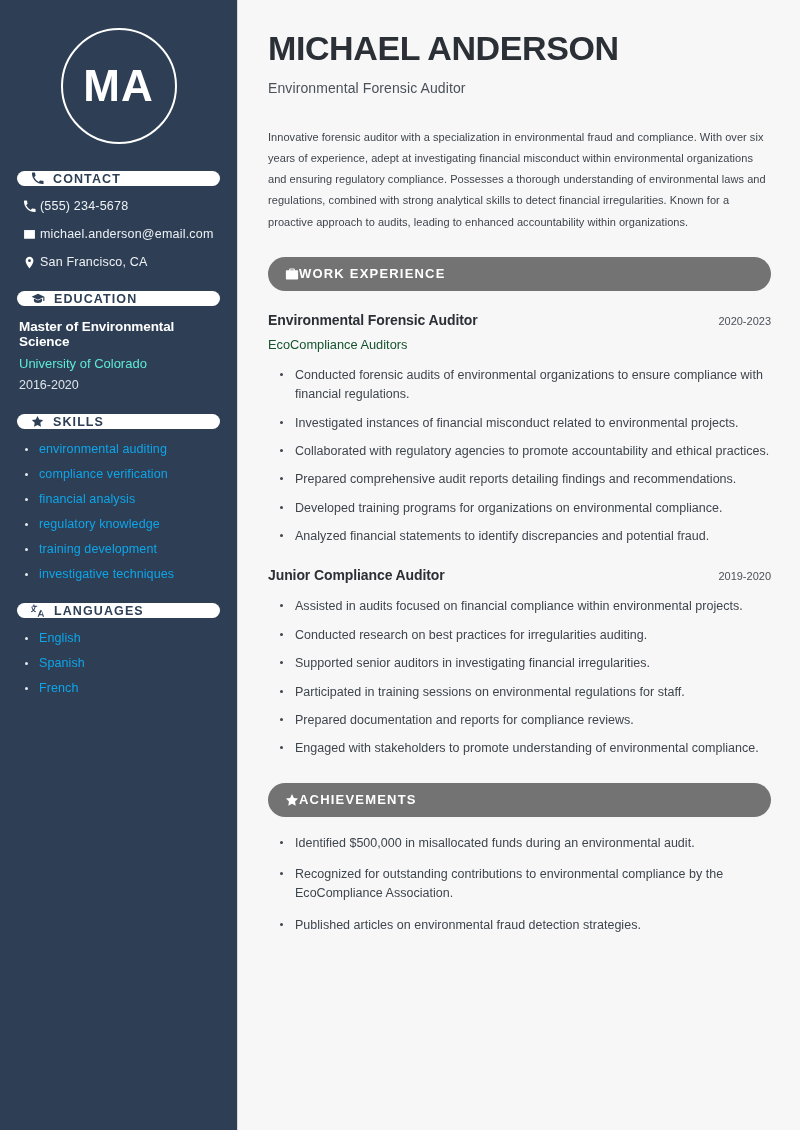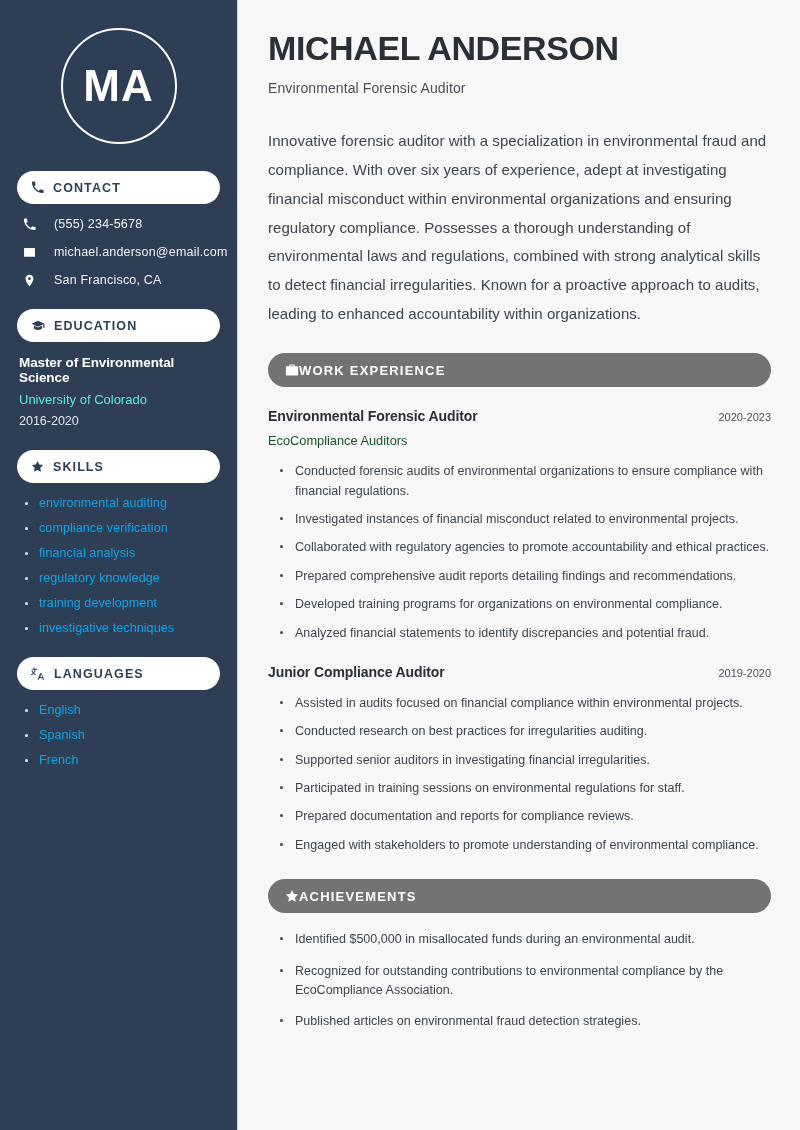--- a/index.html
+++ b/index.html
@@ -28,36 +28,36 @@
     border:2px solid #ffffff;
     display:flex; align-items:center; justify-content:center;
   }
   .monogram span {
     font-size:44px; font-weight:700; letter-spacing:1px; color:#ffffff; line-height:1;
   }
 
   .pill {
     background:#ffffff;
     border-radius:999px;
-    height:33px;
+    height:15px;
     display:flex; align-items:center;
     padding:0 14px;
     gap:9px;
   }
   .pill .pill-label {
     font-size:12.5px; font-weight:700; letter-spacing:1.1px; color:#2e3f55;
   }
   .pill .ic { display:flex; align-items:center; }
   .pill .ic svg { display:block; fill:#2e3f55; }
 
   .side-section { margin-top:22px; }
   .side-section.contact { margin-top:27px; }
 
   .contact-list { margin-top:13px; display:flex; flex-direction:column; gap:14px; }
-  .contact-row { display:flex; align-items:center; gap:18px; padding-left:6px; }
+  .contact-row { display:flex; align-items:center; gap:4px; padding-left:6px; }
   .contact-row .ic svg { display:block; fill:#ffffff; }
   .contact-row .txt { font-size:12.5px; color:#eef1f4; letter-spacing:.2px; }
 
   .edu-block { margin-top:13px; padding-left:2px; }
   .edu-degree { font-size:13.5px; font-weight:700; color:#ffffff; letter-spacing:-.1px; }
   .edu-school { font-size:13px; color:#5eead4; margin-top:7px; }
   .edu-dates  { font-size:12.5px; color:#dfe4ea; margin-top:7px; }
 
   ul.side-list { list-style:none; margin-top:13px; padding-left:8px; }
   ul.side-list li {
@@ -70,21 +70,21 @@
   }
 
   
   .main { flex:1; padding:30px 29px 0 30px; }
   .name {
     font-size:34px; font-weight:700; line-height:1.08;
     color:#2b2f36; letter-spacing:-.4px; text-transform:uppercase;
   }
   .role { font-size:14px; color:#4a5159; margin-top:13px; letter-spacing:.1px; }
   .summary {
-    margin-top:31px; font-size:15px; line-height:1.93; color:#3e454d; letter-spacing:.05px;
+    margin-top:31px; font-size:11px; line-height:1.93; color:#3e454d; letter-spacing:.05px;
   }
 
   .section-bar {
     margin-top:24px;
     background:#737373;
     border-radius:999px;
     height:34px;
     display:flex; align-items:center; 
     padding:0 17px;
   }

